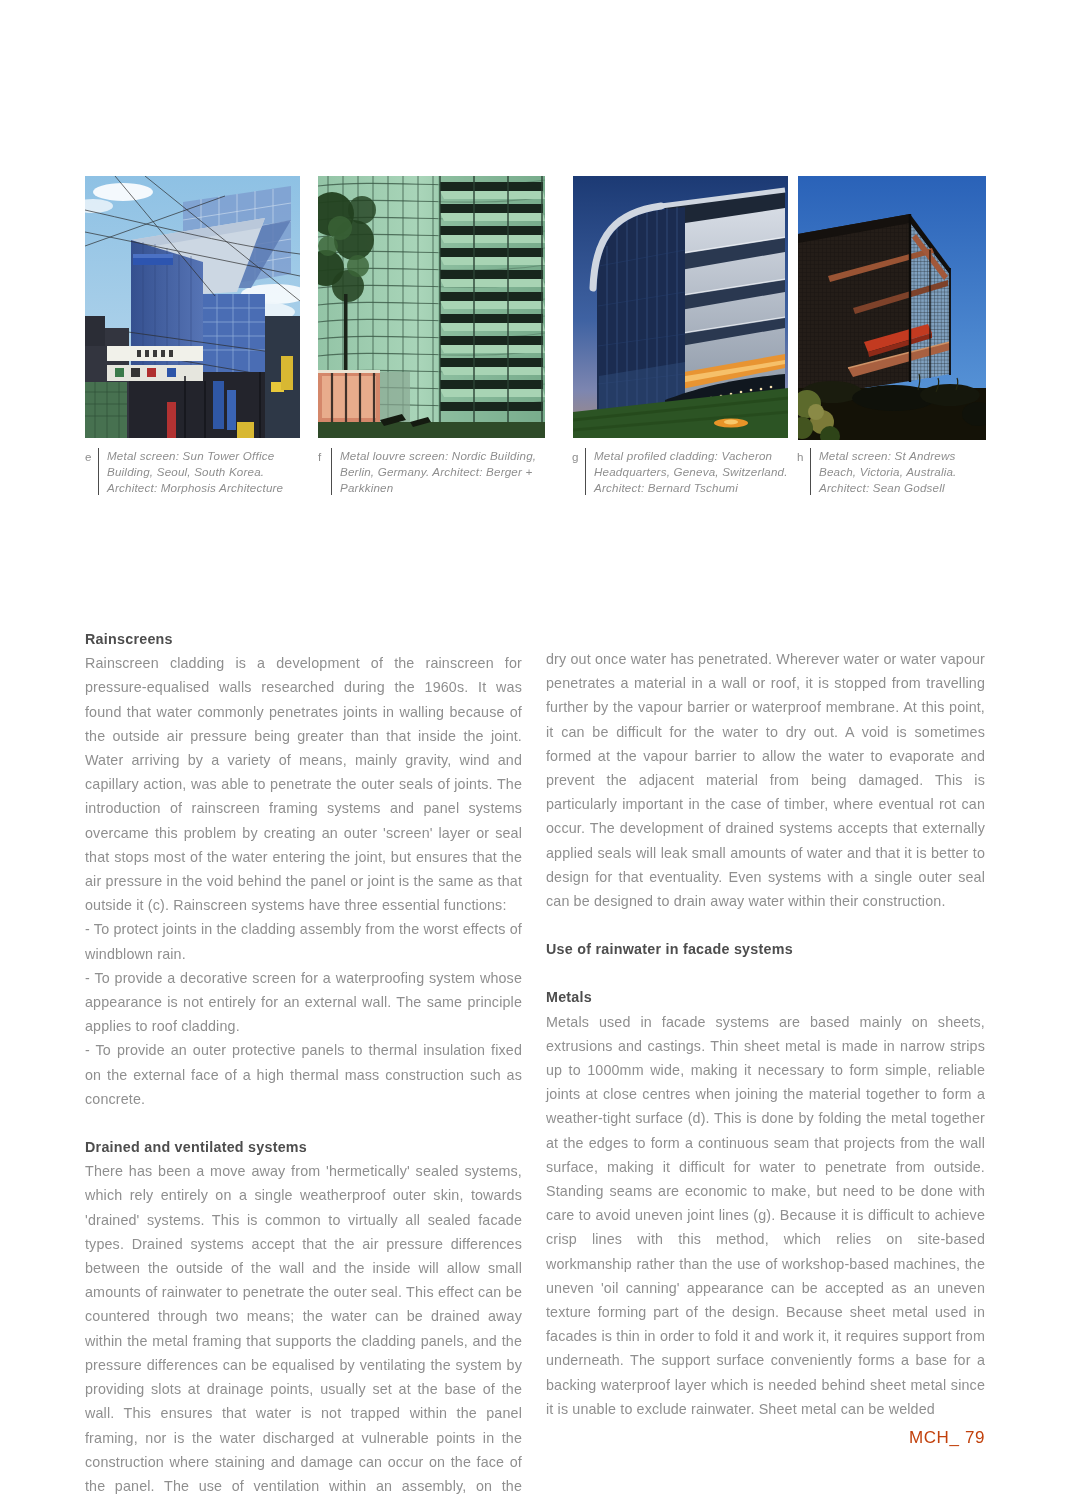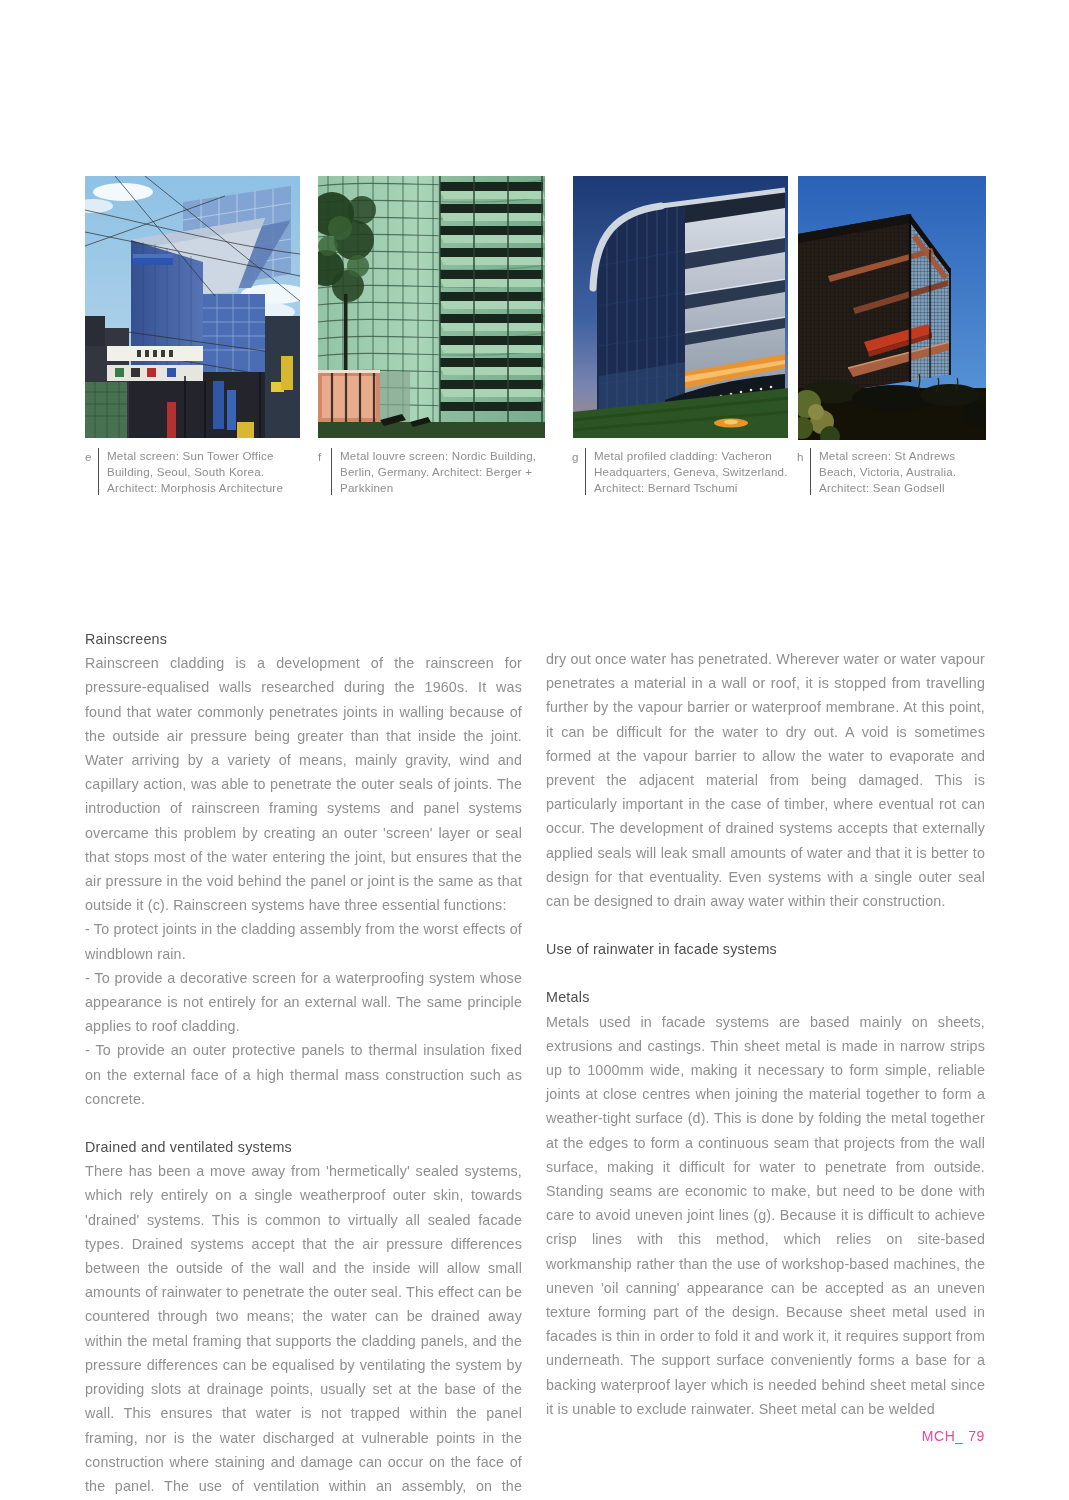--- a/index.html
+++ b/index.html
@@ -3,27 +3,27 @@
 <meta charset="utf-8">
 <style>
   html,body{margin:0;padding:0;background:#ffffff;}
   .page{position:relative;width:1069px;height:1500px;background:#ffffff;overflow:hidden;
         font-family:"Liberation Sans", sans-serif;}
   .fig{position:absolute;top:176px;margin:0;}
   .fig svg{display:block;width:100%;height:100%;}
   .caption{position:absolute;top:448px;display:flex;align-items:stretch;
            color:#8e8e8e;font-size:11.6px;line-height:15.8px;letter-spacing:0.2px;}
   .cap-letter{flex:none;width:13px;padding-top:1px;}
-  .cap-text{border-left:1.6px solid #4c4c4c;padding-left:8px;}
+  .cap-text{border-left:1.6px solid #4c4c4c;padding-left:8px;font-style:italic;}
   .col{position:absolute;top:627px;text-align:justify;font-size:14.3px;line-height:24.2px;
        color:#8f8f8f;letter-spacing:0.15px;}
   .col p{margin:0;}
-  .col .h{font-weight:normal;color:#4d4d4d;margin:24px 0 0 0;letter-spacing:0.25px;}
+  .col .h{font-weight:bold;color:#4d4d4d;margin:24px 0 0 0;letter-spacing:0.25px;}
   .col .h.first{margin-top:0;}
-  .pagenum{position:absolute;top:1428px;right:84px;font-size:14px;color:#ec4899;letter-spacing:0.6px;}
+  .pagenum{position:absolute;top:1428px;right:84px;font-size:17px;color:#c2410c;letter-spacing:0.6px;}
 </style>
 </head>
 <body>
 
 <div class="page">
 
   <figure class="fig" style="left:85px;width:215px;height:262px;">
     <svg viewBox="0 0 215 262" preserveAspectRatio="none">
       <defs>
         <linearGradient id="esky" x1="0" y1="0" x2="0" y2="1">

